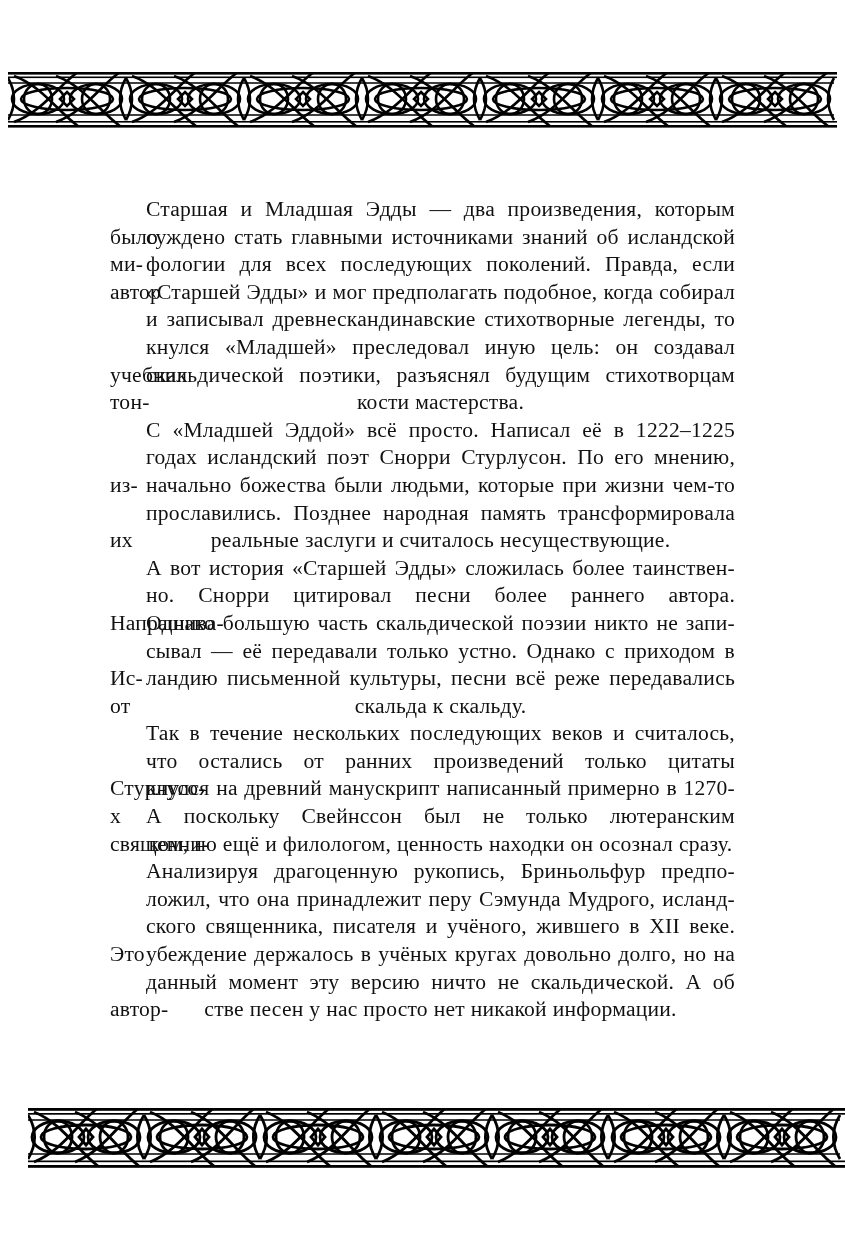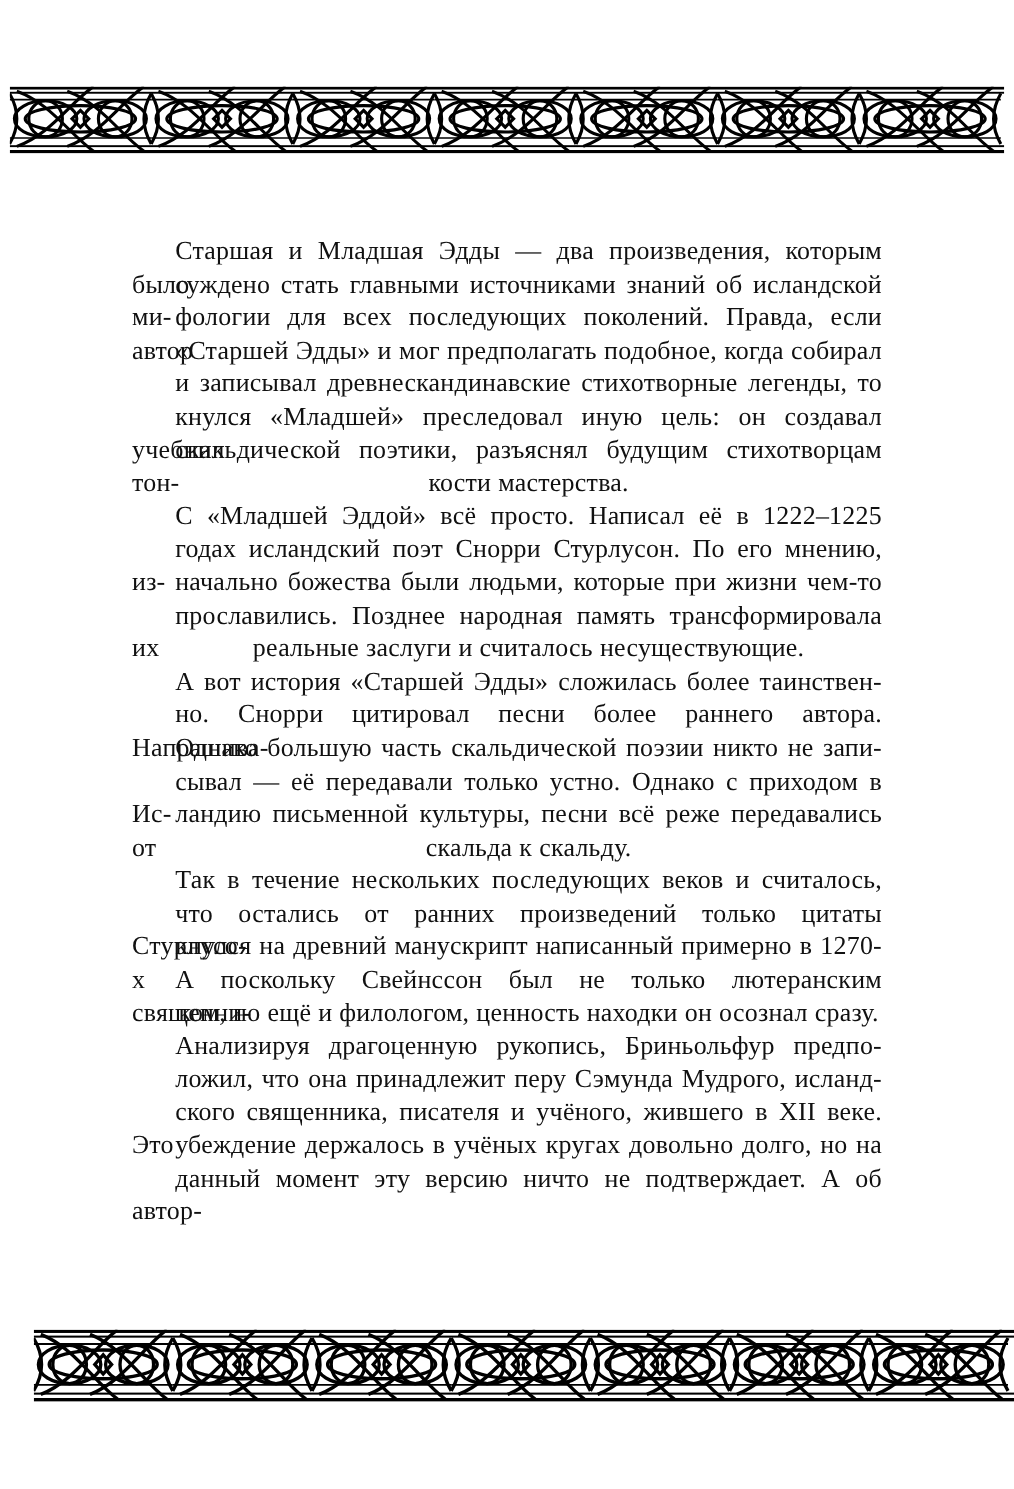--- a/index.html
+++ b/index.html
@@ -185,21 +185,22 @@
         <span class="line last">ком, но ещё и филологом, ценность находки он осознал сразу.</span>
       </span>
     </p>
 
     <p>
       <span class="lines">
         <span class="line just indent">Анализируя драгоценную рукопись, Бриньольфур предпо-</span>
         <span class="line just">ложил, что она принадлежит перу Сэмунда Мудрого, исланд-</span>
         <span class="line just">ского священника, писателя и учёного, жившего в XII веке. Это</span>
         <span class="line just">убеждение держалось в учёных кругах довольно долго, но на</span>
-        <span class="line just">данный момент эту версию ничто не подтверждает. А об автор-</span>
+        <span class="line just">данный момент эту версию ничто не скальдической. А об автор-</span>
+        <span class="line last">стве песен у нас просто нет никакой информации.</span>
       </span>
     </p>
 
   </div>
 
   <div class="ornament ornament-bottom">
     <svg viewBox="0 0 817 62" preserveAspectRatio="none" xmlns="http://www.w3.org/2000/svg">
       <defs>
         <g id="orncell-bottom">
           <path d="M0,7 C9,22 9,36 0,51" fill="none" stroke="#000" stroke-width="2.8"></path>

